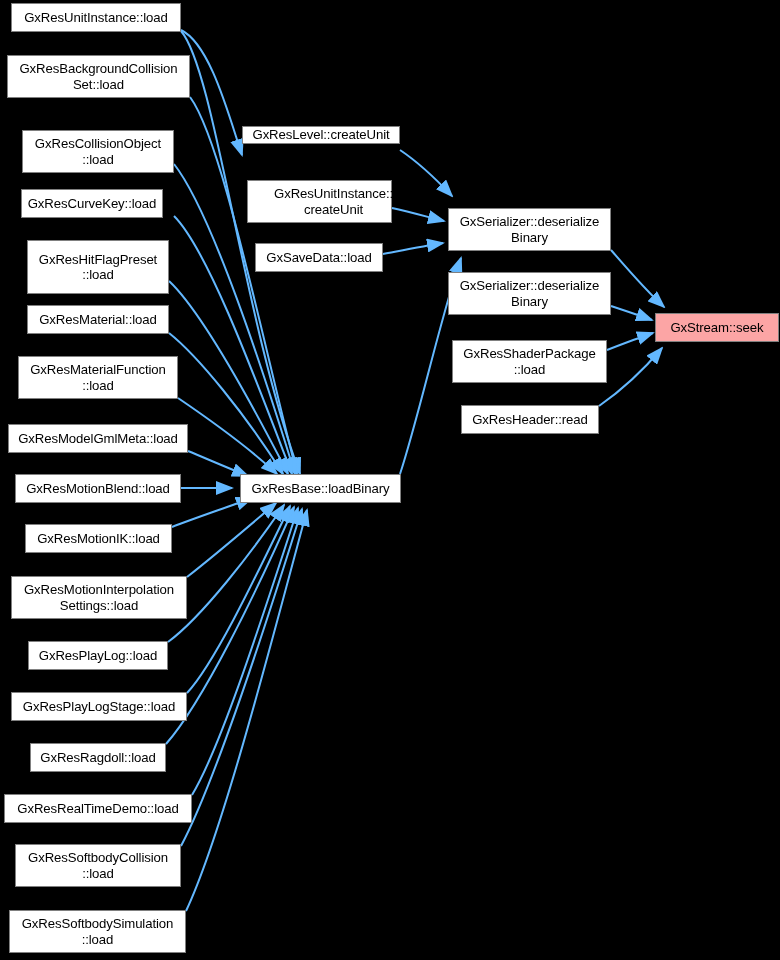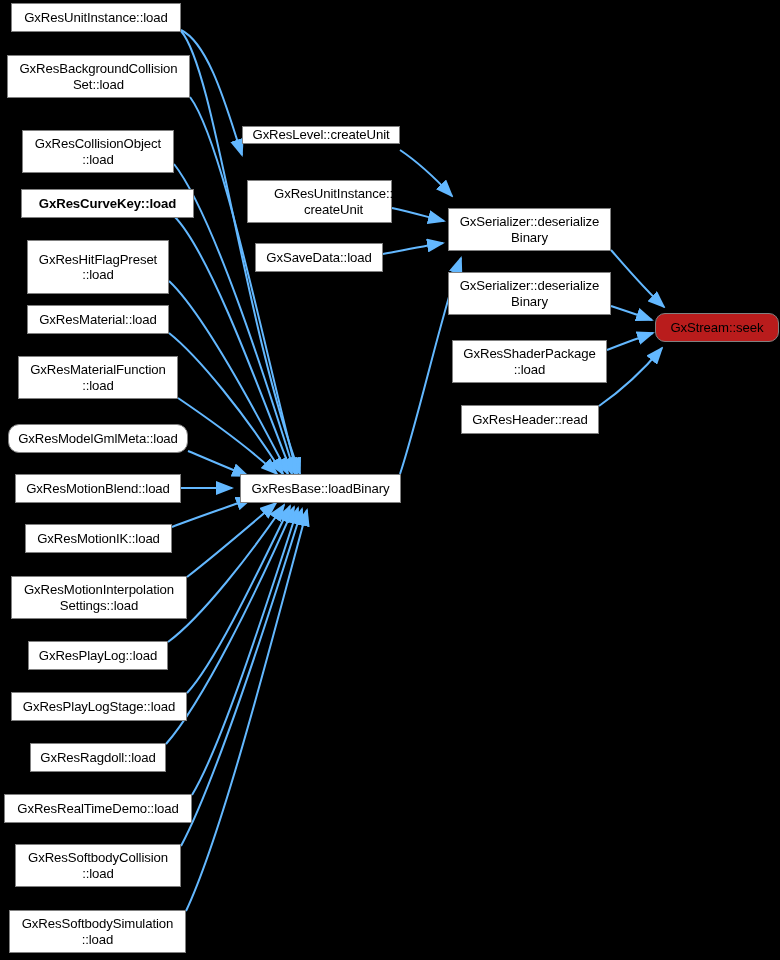--- a/index.html
+++ b/index.html
@@ -33,22 +33,21 @@
     line-height: 15.5px;
     text-align: center;
     display: flex;
     align-items: center;
     justify-content: center;
     white-space: pre-line;
     letter-spacing: -0.1px;
     z-index: 5;
   }
   .node.highlight {
-    background: #b91c1c;
-    border-radius: 10px;
+    background: #fca5a5;
   }
 </style>
 </head>
 <body>
 
 <div id="graph">
   <svg id="edges" viewBox="0 0 780 960">
     <defs>
       <marker id="arrow" markerWidth="9" markerHeight="7" refX="8" refY="3.5" orient="auto" markerUnits="strokeWidth">
         <path d="M0,0 L9,3.5 L0,7 z" fill="#63b8ff"></path>
@@ -81,27 +80,27 @@
         <path d="M611,306 C626,311 641,316 652,320" marker-end="url(#arrow)" stroke="#63b8ff"></path>
         <path d="M607,350 C625,343 641,337 653,333" marker-end="url(#arrow)" stroke="#63b8ff"></path>
         <path d="M599,406 C622,390 646,367 662,348" marker-end="url(#arrow)" stroke="#63b8ff"></path>
       </g>
   </svg>
 <div class="node" style="left: 11px; top: 3px; width: 170px; height: 29px;">GxResUnitInstance::load</div>
     <div class="node" style="left: 7px; top: 55px; width: 183px; height: 43px;">GxResBackgroundCollision
 Set::load</div>
     <div class="node" style="left: 22px; top: 130px; width: 152px; height: 43px;">GxResCollisionObject
 ::load</div>
-    <div class="node" style="left: 21px; top: 189px; width: 173px; height: 29px; font-weight: bold;">GxResCurveKey::load</div>
+    <div class="node" style="left: 21px; top: 189px; width: 142px; height: 29px;">GxResCurveKey::load</div>
     <div class="node" style="left: 27px; top: 240px; width: 142px; height: 54px;">GxResHitFlagPreset
 ::load</div>
     <div class="node" style="left: 27px; top: 305px; width: 142px; height: 29px;">GxResMaterial::load</div>
     <div class="node" style="left: 18px; top: 356px; width: 160px; height: 43px;">GxResMaterialFunction
 ::load</div>
-    <div class="node" style="left: 8px; top: 424px; width: 180px; height: 29px; border-radius: 11px;">GxResModelGmlMeta::load</div>
+    <div class="node" style="left: 8px; top: 424px; width: 180px; height: 29px;">GxResModelGmlMeta::load</div>
     <div class="node" style="left: 15px; top: 474px; width: 166px; height: 29px;">GxResMotionBlend::load</div>
     <div class="node" style="left: 25px; top: 524px; width: 147px; height: 29px;">GxResMotionIK::load</div>
     <div class="node" style="left: 11px; top: 576px; width: 176px; height: 43px;">GxResMotionInterpolation
 Settings::load</div>
     <div class="node" style="left: 28px; top: 641px; width: 140px; height: 29px;">GxResPlayLog::load</div>
     <div class="node" style="left: 11px; top: 692px; width: 176px; height: 29px;">GxResPlayLogStage::load</div>
     <div class="node" style="left: 30px; top: 743px; width: 136px; height: 29px;">GxResRagdoll::load</div>
     <div class="node" style="left: 4px; top: 794px; width: 188px; height: 29px;">GxResRealTimeDemo::load</div>
     <div class="node" style="left: 15px; top: 844px; width: 166px; height: 43px;">GxResSoftbodyCollision
 ::load</div>

